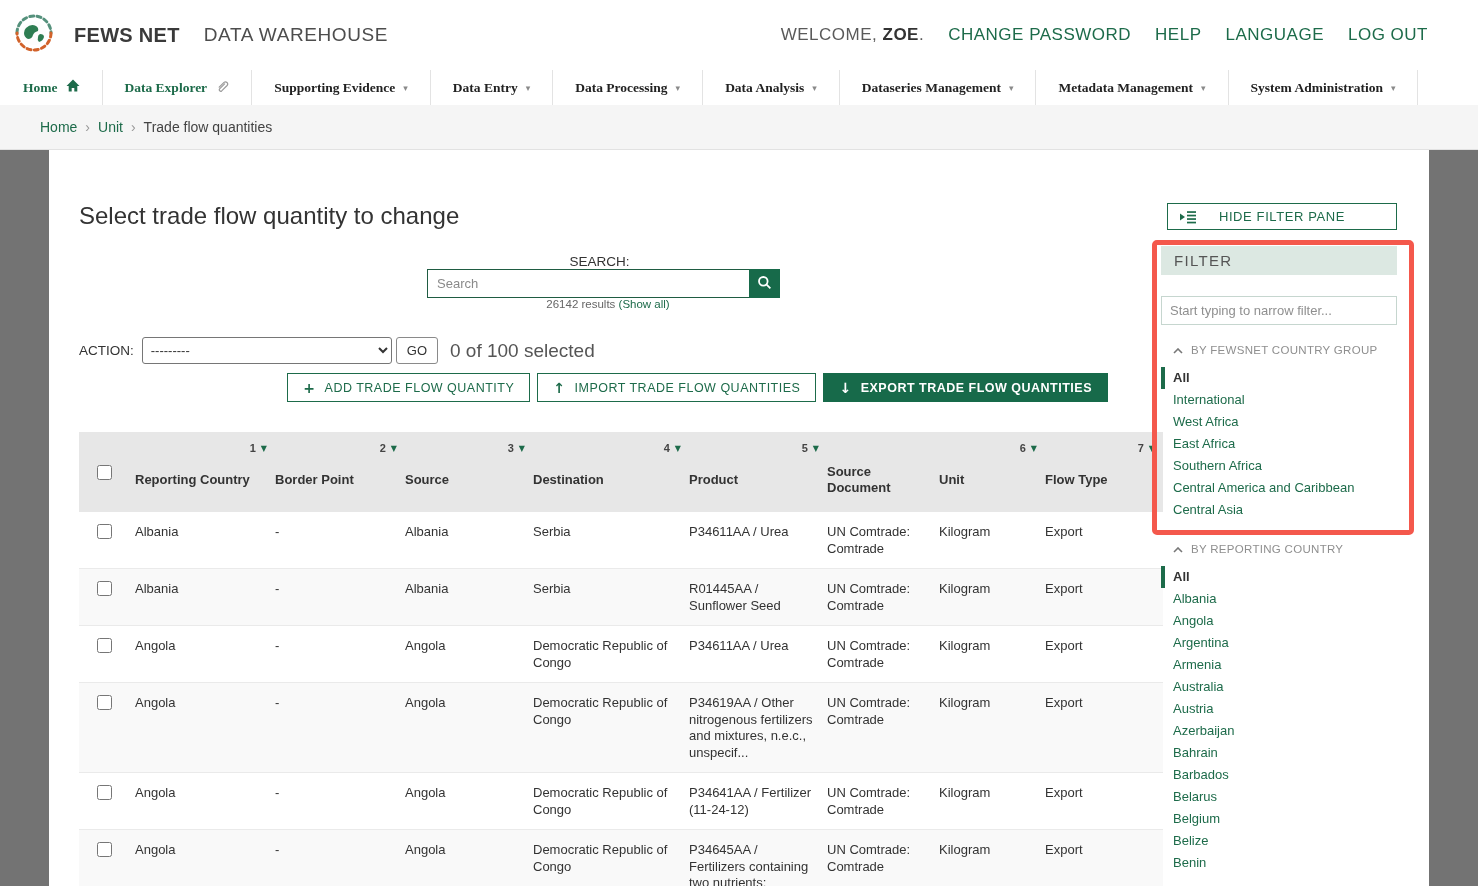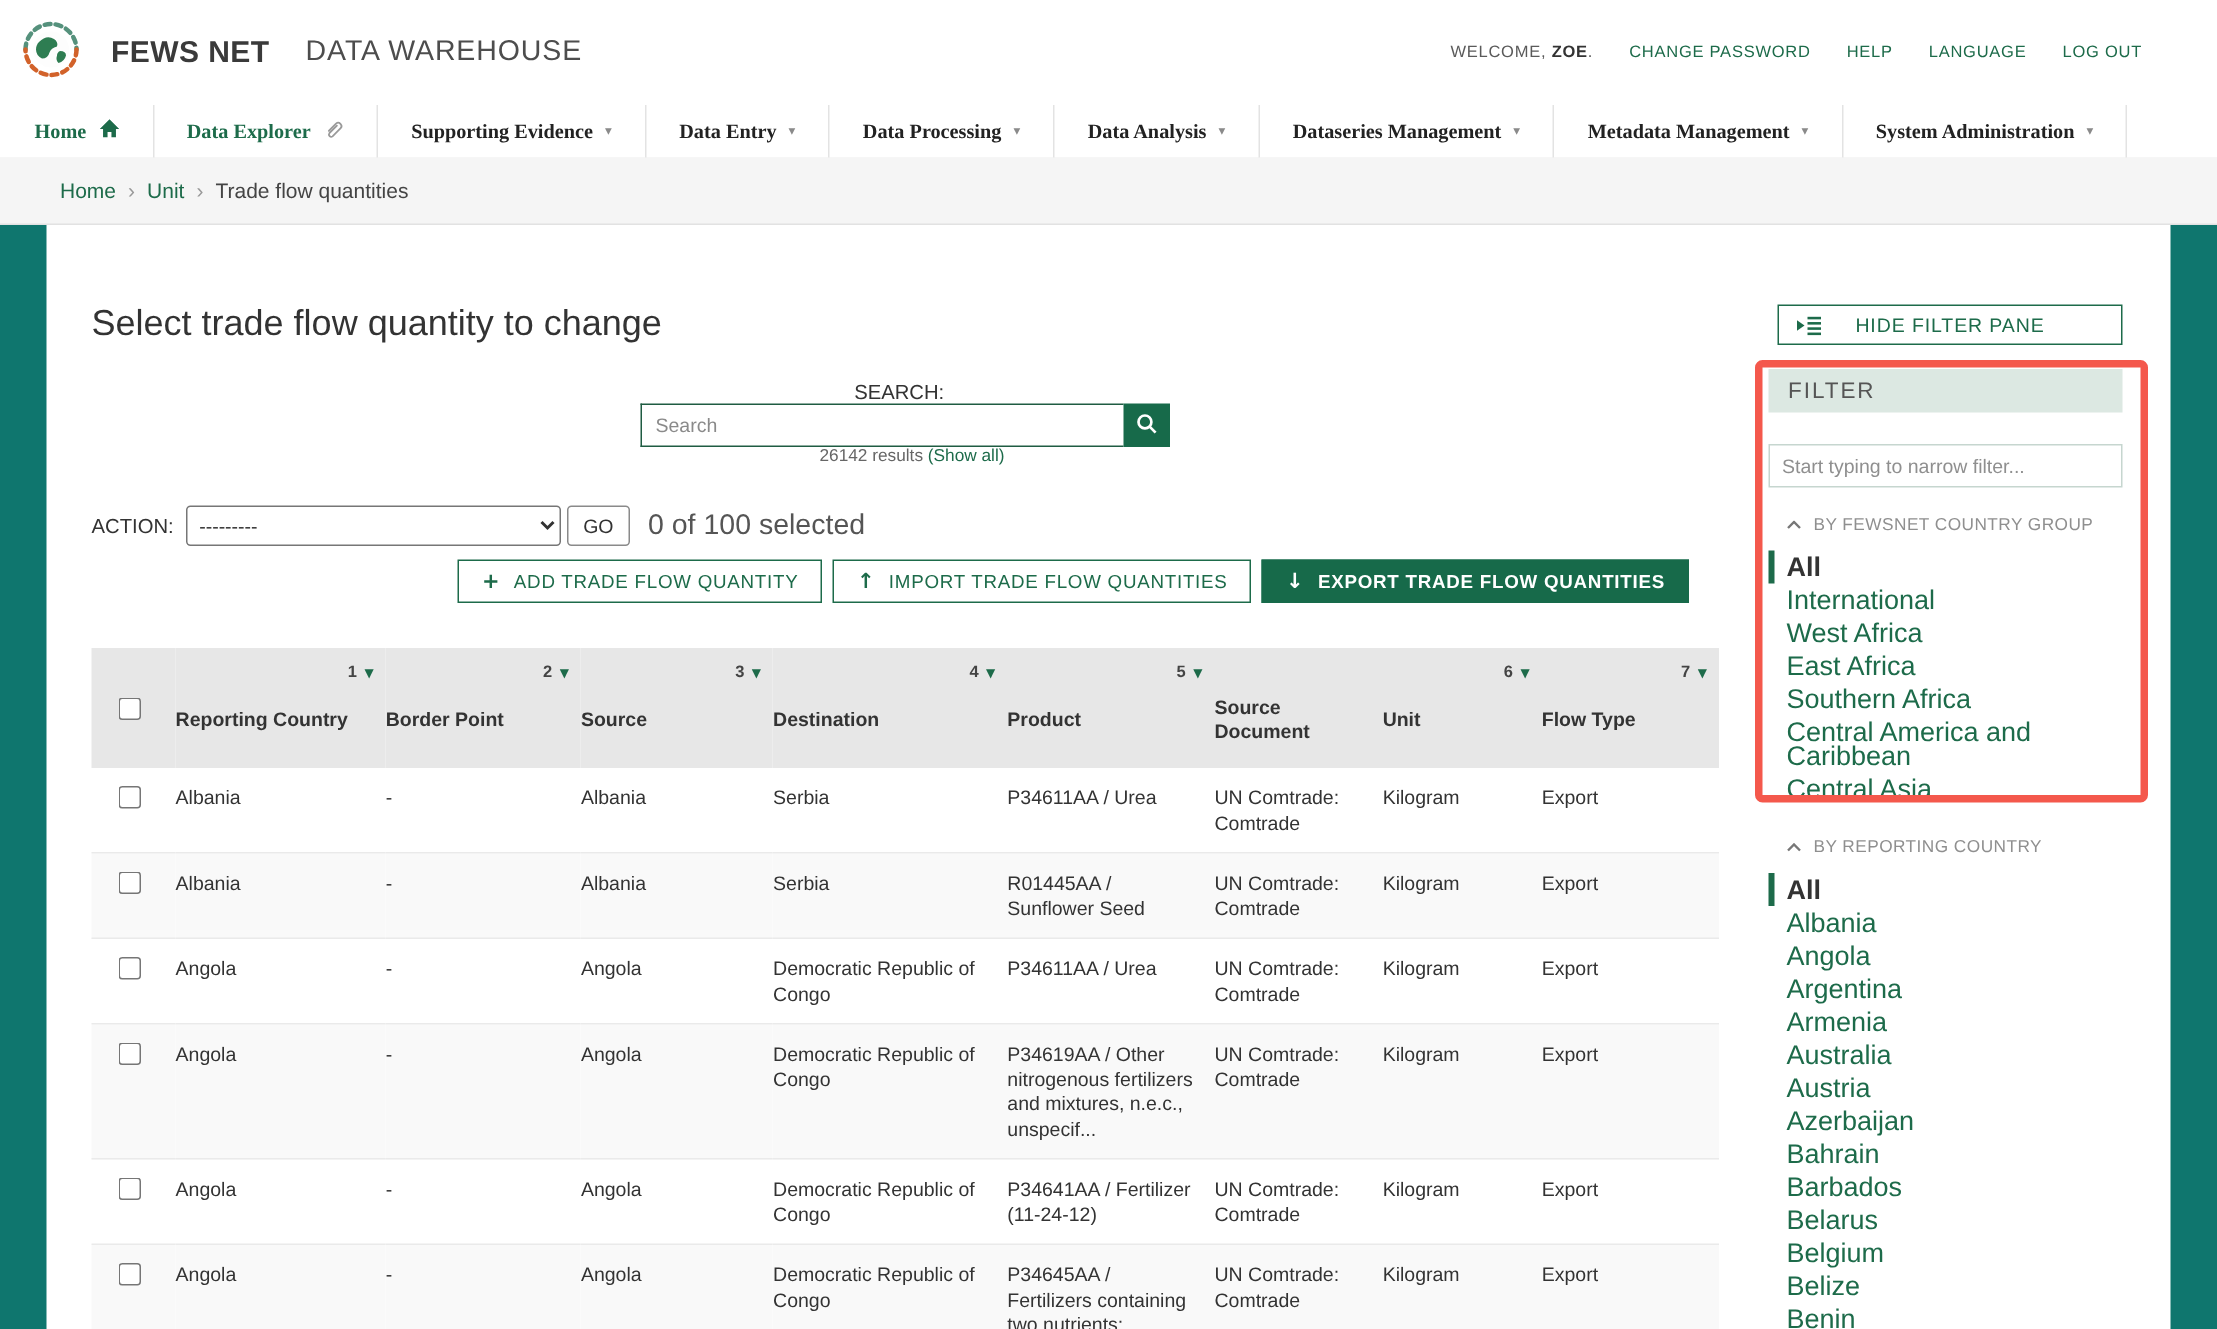--- a/index.html
+++ b/index.html
@@ -13,21 +13,21 @@
 
   
   .topbar {
     height:70px; background:#fff;
     display:flex; align-items:center; justify-content:space-between;
     padding:0 50px 0 14px;
   }
   .brand { display:flex; align-items:center; gap:20px; }
   .brand-name { font-size:20px; font-weight:bold; color:#3a3a3a; letter-spacing:.3px; }
   .brand-suffix { font-size:19px; color:#4d4d4d; letter-spacing:.6px; margin-left:4px; }
-  .user-links { display:flex; align-items:center; gap:24px; font-size:11px; letter-spacing:.5px; }
+  .user-links { display:flex; align-items:center; gap:24px; font-size:17px; letter-spacing:.5px; }
   .welcome { color:#5a5a5a; }
   .welcome b { color:#333; }
   .user-links a { color:#1d6b4a; }
 
   
   .mainnav {
     display:flex; background:#fff; height:35px;
     font-family:"Liberation Serif", serif; font-weight:bold; font-size:13.5px;
   }
   .nav-item {
@@ -41,21 +41,21 @@
   
   .breadcrumb-bar {
     height:45px; background:#f5f5f5; border-bottom:1px solid #e2e2e2;
     display:flex; align-items:center; gap:8px; padding-left:40px; font-size:14px;
   }
   .breadcrumb-bar a { color:#1d6b4a; }
   .crumb-sep { color:#999; }
   .crumb-current { color:#444; }
 
   
-  .content-bg { height:736px; padding:0 31px; background:#0f766e; overflow:hidden; }
+  .content-bg { height:736px; padding:0 49px; background:#737373; overflow:hidden; }
   .card { background:#fff; height:100%; padding:52px 32px 0 30px; }
 
   .title-row { display:flex; justify-content:space-between; align-items:center; margin-bottom:16px; }
   h1.page-title { margin:0; font-size:24px; font-weight:400; color:#333; }
 
   .hide-filter-btn {
     position:relative; width:230px; height:27px;
     border:1px solid #1d6b4a; background:#fff; color:#1d6b4a;
     font-family:"Liberation Sans", sans-serif;
     font-size:13px; letter-spacing:.6px;
@@ -145,21 +145,21 @@
     font-family:"Liberation Sans", sans-serif;
   }
   .filter-input::placeholder { color:#8f8f8f; }
   .filter-section-title {
     display:flex; align-items:center; gap:8px;
     color:#8f8f8f; font-size:11.5px; letter-spacing:.3px;
     margin:0 0 11px; padding-left:12px; cursor:pointer;
   }
   ul.filter-list { list-style:none; margin:0 0 22px; padding:0; }
   .filter-list li {
-    padding:3px 0 3px 12px; font-size:18px; line-height:16px;
+    padding:3px 0 3px 12px; font-size:13px; line-height:16px;
     color:#1d6b4a; cursor:pointer;
   }
   .filter-list li.selected {
     color:#333; font-weight:bold;
     border-left:4px solid #1d6b4a; padding-left:8px;
   }
 </style>
 </head>
 <body>
 

